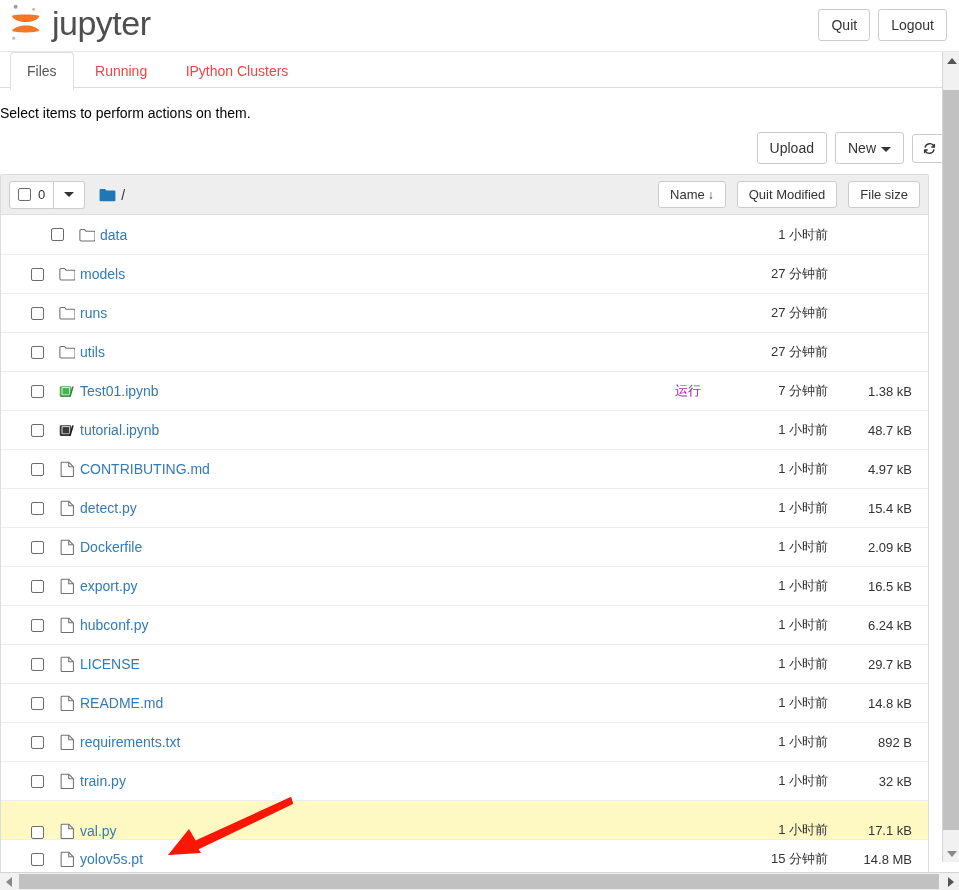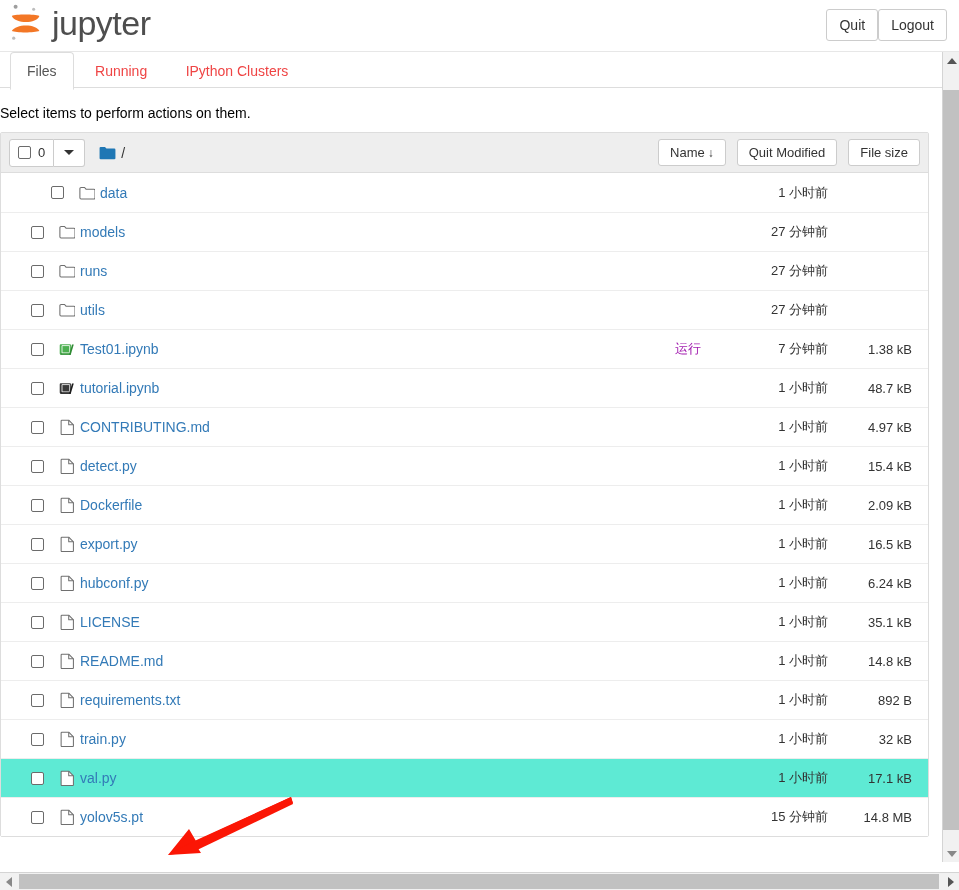--- a/index.html
+++ b/index.html
@@ -26,21 +26,21 @@
     display: flex; align-items: center; gap: 6px;
   }
   .logo-mark { width: 38px; height: 42px; display: block; }
   .logo-text {
     font-size: 34px; line-height: 42px;
     color: #4e4e4e; font-weight: 400;
     letter-spacing: -0.5px;
   }
   .header-buttons {
     position: absolute; right: 12px; top: 9px;
-    display: flex; 
+    display: flex; gap: 8px;
   }
   .btn {
     background: #ffffff;
     border: 1px solid #cccccc;
     border-radius: 3px;
     color: #333333;
     font-size: 14px;
     line-height: 18px;
     padding: 6px 12px;
     cursor: pointer;
@@ -173,21 +173,21 @@
 
   .row {
     display: flex;
     align-items: center;
     height: 39px;
     border-top: 1px solid #ededed;
     padding: 0 8px 0 8px;
     background: #ffffff;
   }
   .row:first-of-type { border-top: none; padding-left: 28px; }
-  .row.hovered { background: #5eead4; }
+  .row.hovered { background: #fef9c3; align-items: flex-end; }
   .row .cb { margin-left: 22px; }
   .icon-slot {
     width: 26px;
     margin-left: 10px;
     display: flex;
     align-items: center;
     justify-content: center;
     flex: none;
   }
   .item-name {
@@ -323,20 +323,34 @@
 
   <div class="tabs">
     <div class="tab active">Files</div>
     <div class="tab">Running</div>
     <div class="tab">IPython Clusters</div>
   </div>
 
   <div class="content">
     <div class="select-note">Select items to perform actions on them.</div>
 
+    <div class="toolbar">
+      <button class="btn">Upload</button>
+      <button class="btn">
+        <span>New</span><span class="caret"></span>
+      </button>
+      <button class="btn refresh-btn">
+        <svg width="15" height="15" viewBox="0 0 16 16">
+          <path d="M13.2 3.6 L13.2 6.4 L10.4 6.4" fill="none" stroke="#333" stroke-width="1.5" stroke-linecap="round" stroke-linejoin="round"></path>
+          <path d="M2.8 12.4 L2.8 9.6 L5.6 9.6" fill="none" stroke="#333" stroke-width="1.5" stroke-linecap="round" stroke-linejoin="round"></path>
+          <path d="M3.3 6.6 A5 5 0 0 1 12.6 5.6" fill="none" stroke="#333" stroke-width="1.5" stroke-linecap="round"></path>
+          <path d="M12.7 9.4 A5 5 0 0 1 3.4 10.4" fill="none" stroke="#333" stroke-width="1.5" stroke-linecap="round"></path>
+        </svg>
+      </button>
+    </div>
 
     <div class="list">
 
       <div class="list-head">
         <div class="ctrl-group">
           <div class="ctrl-box left">
             <span class="cb"></span>
             <span class="sel-count">0</span>
           </div>
           <div class="ctrl-box right">
@@ -518,21 +532,21 @@
             <span class="cb"></span>
             <span class="icon-slot">
               <svg width="15" height="16" viewBox="0 0 16 17">
                 <path d="M2 1.2 h7.3 l5 5 v9.6 a0.8 0.8 0 0 1 -0.8 0.8 h-11.5 a0.8 0.8 0 0 1 -0.8 -0.8 v-13.8 a0.8 0.8 0 0 1 0.8 -0.8 z" fill="#ffffff" stroke="#6f6f6f" stroke-width="1.1" stroke-linejoin="round"></path>
                 <path d="M9.3 1.2 v5 h5" fill="none" stroke="#6f6f6f" stroke-width="1.1" stroke-linejoin="round"></path>
               </svg>
             </span>
             <a class="item-name">LICENSE</a>
             <span class="row-right">
               <span class="modified">1 小时前</span>
-              <span class="size">35.1 kB</span>
+              <span class="size">29.7 kB</span>
             </span>
           </div>
           <div class="row">
             <span class="cb"></span>
             <span class="icon-slot">
               <svg width="15" height="16" viewBox="0 0 16 17">
                 <path d="M2 1.2 h7.3 l5 5 v9.6 a0.8 0.8 0 0 1 -0.8 0.8 h-11.5 a0.8 0.8 0 0 1 -0.8 -0.8 v-13.8 a0.8 0.8 0 0 1 0.8 -0.8 z" fill="#ffffff" stroke="#6f6f6f" stroke-width="1.1" stroke-linejoin="round"></path>
                 <path d="M9.3 1.2 v5 h5" fill="none" stroke="#6f6f6f" stroke-width="1.1" stroke-linejoin="round"></path>
               </svg>
             </span>

